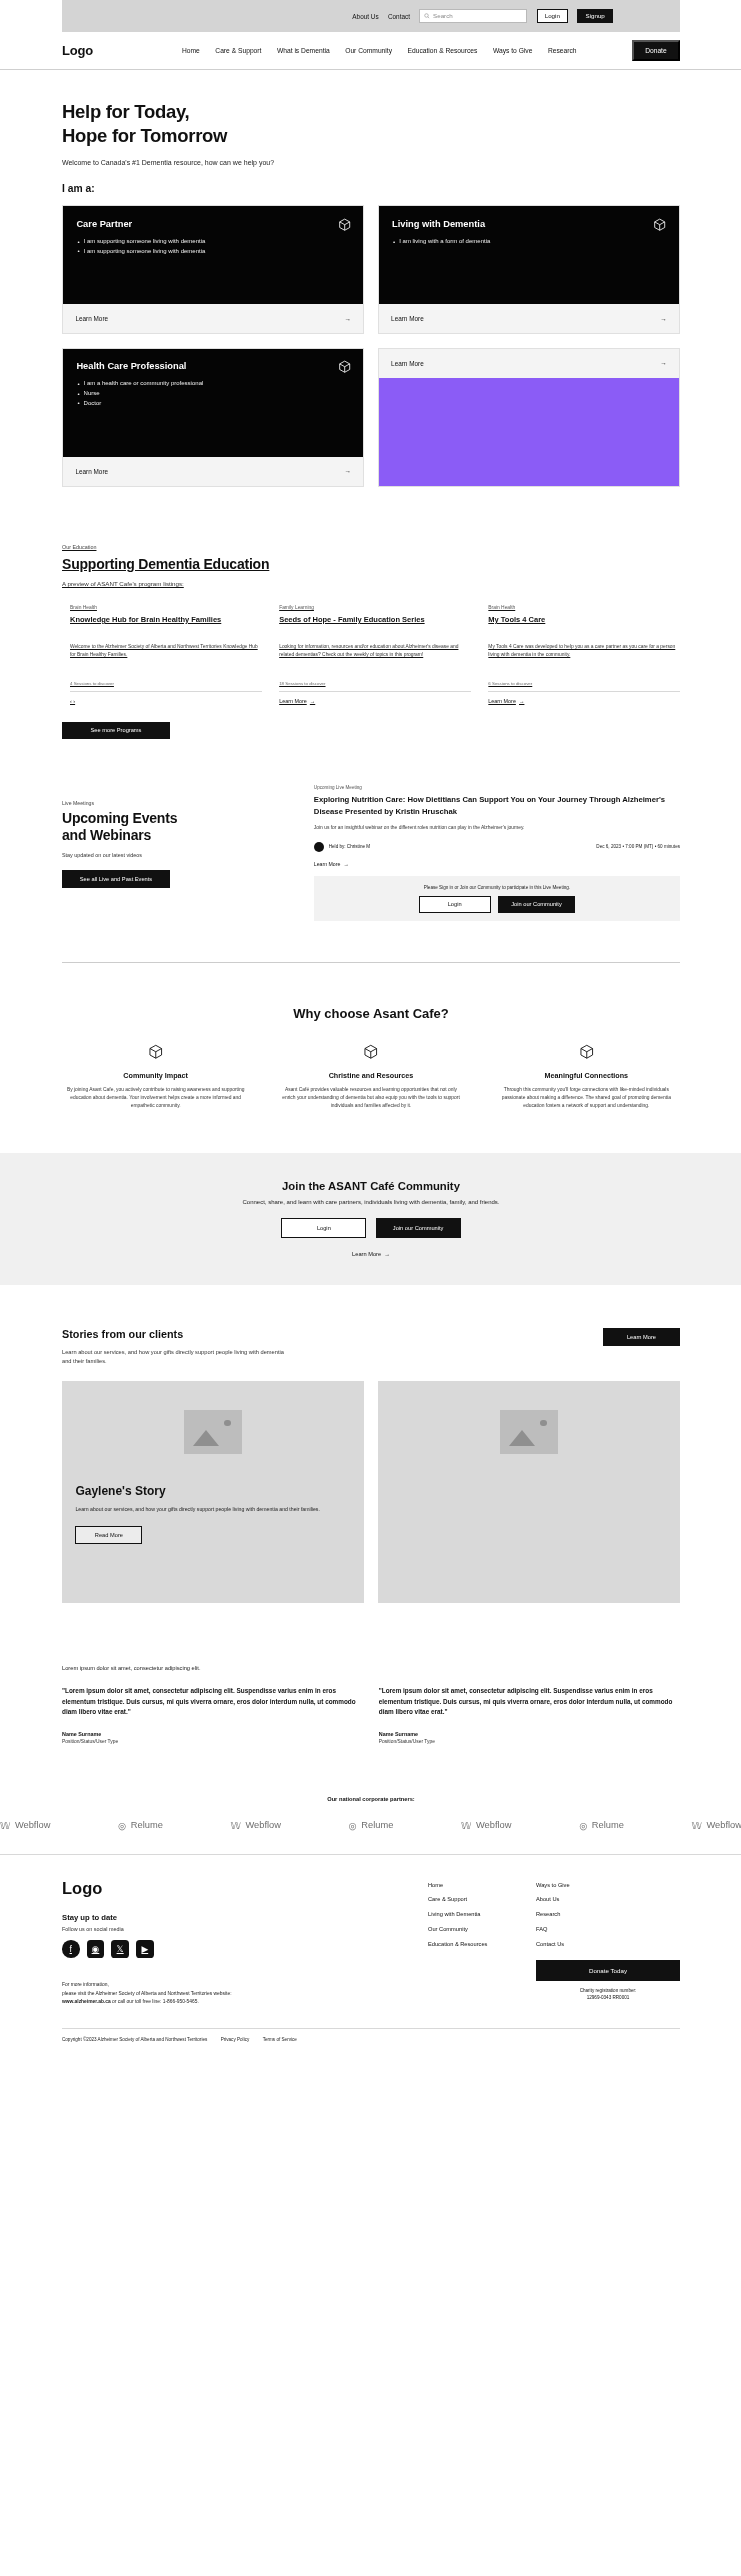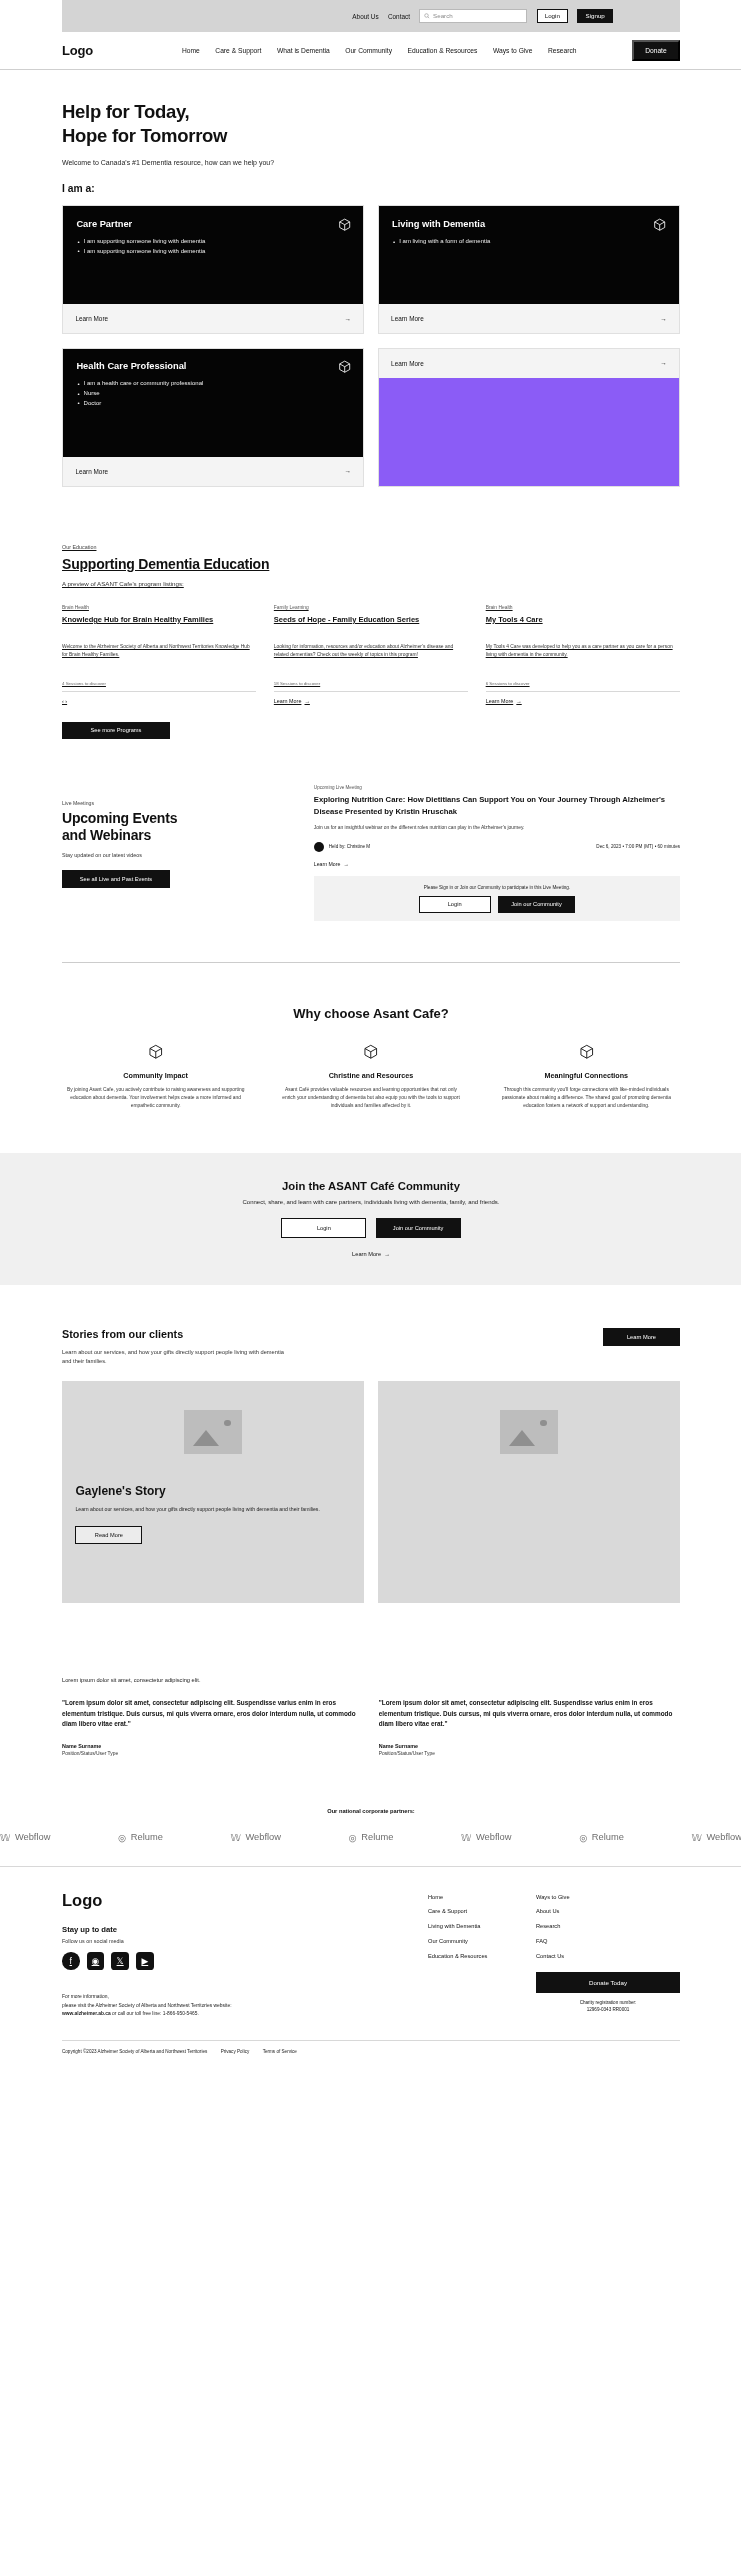--- a/index.html
+++ b/index.html
@@ -75,21 +75,21 @@
   }
   .persona-bottom span { font-size: 6.4px; }
   .arrow { font-size: 9.8px; line-height: 1; }
 
   
   .section { padding: 0 62px; }
   .eyebrow { font-size: 5.4px; color: #444; margin-bottom: 6.2px; }
   .sec-title { font-size: 14px; font-weight: bold; letter-spacing: -0.2px; }
   .sec-sub { font-size: 6.2px; color: #333; margin-top: 8.2px; }
 
-  .edu-grid { display: grid; grid-template-columns: repeat(3, 1fr); gap: 17.5px; margin-top: 17.5px; }
+  .edu-grid { display: grid; grid-template-columns: repeat(3, 1fr); gap: 17.5px; margin-top: 17.5px; margin-left: 8px; }
   .edu-card { border-top: 0; }
   .edu-tag { font-size: 4.9px; color: #555; margin-bottom: 5.2px; }
   .edu-title { font-size: 7.5px; font-weight: bold; line-height: 1.42; min-height: 21.6px; }
   .edu-body { font-size: 4.9px; line-height: 1.66; color: #333; margin-top: 6.2px; min-height: 30px; }
   .edu-meta { font-size: 4.4px; color: #666; margin-top: 8.2px; }
   .edu-foot {
     margin-top: 5.2px; border-top: 0.5px solid #d8d8d8; padding-top: 6.2px;
     display: flex; align-items: center; gap: 6.2px; font-size: 5.4px;
   }
   .edu-link { font-size: 5.4px; display: inline-flex; align-items: center; gap: 3.1px; }
@@ -131,21 +131,21 @@
   .why-item p { font-size: 4.9px; line-height: 1.7; color: #333; margin-top: 6.2px; padding: 0 3.1px; }
 
   
   .join-band { background: #f0f0f0; padding: 27px 62px; text-align: center; }
   .join-band h2 { font-size: 11.3px; font-weight: bold; }
   .join-band p { font-size: 6px; color: #222; margin-top: 7.2px; }
   .join-row { display: flex; gap: 9.3px; justify-content: center; margin-top: 13.4px; }
   .join-more { font-size: 5.7px; margin-top: 13.4px; display: inline-flex; align-items: center; gap: 3.1px; }
 
   
-  .stories { padding: 16px 62px; }
+  .stories { padding: 4px 62px; }
   .stories-head { display: flex; align-items: flex-start; }
   .stories h2 { font-size: 10.8px; font-weight: bold; }
   .stories-sub { font-size: 5.7px; color: #333; margin-top: 8.2px; line-height: 1.6; max-width: 222px; }
   .stories-btn { margin-left: auto; }
   .story-grid { display: grid; grid-template-columns: 1fr 1fr; gap: 13.4px; margin-top: 14.4px; }
   .story-card { background: #d9d9d9; height: 222px; position: relative; }
   .story-img { height: 103px; display: flex; align-items: center; justify-content: center; }
   .ph-img { width: 58px; height: 44px; background: #bdbdbd; position: relative; }
   .ph-img::after {
     content: ""; position: absolute; left: 9.3px; bottom: 8.2px; width: 0; height: 0;

